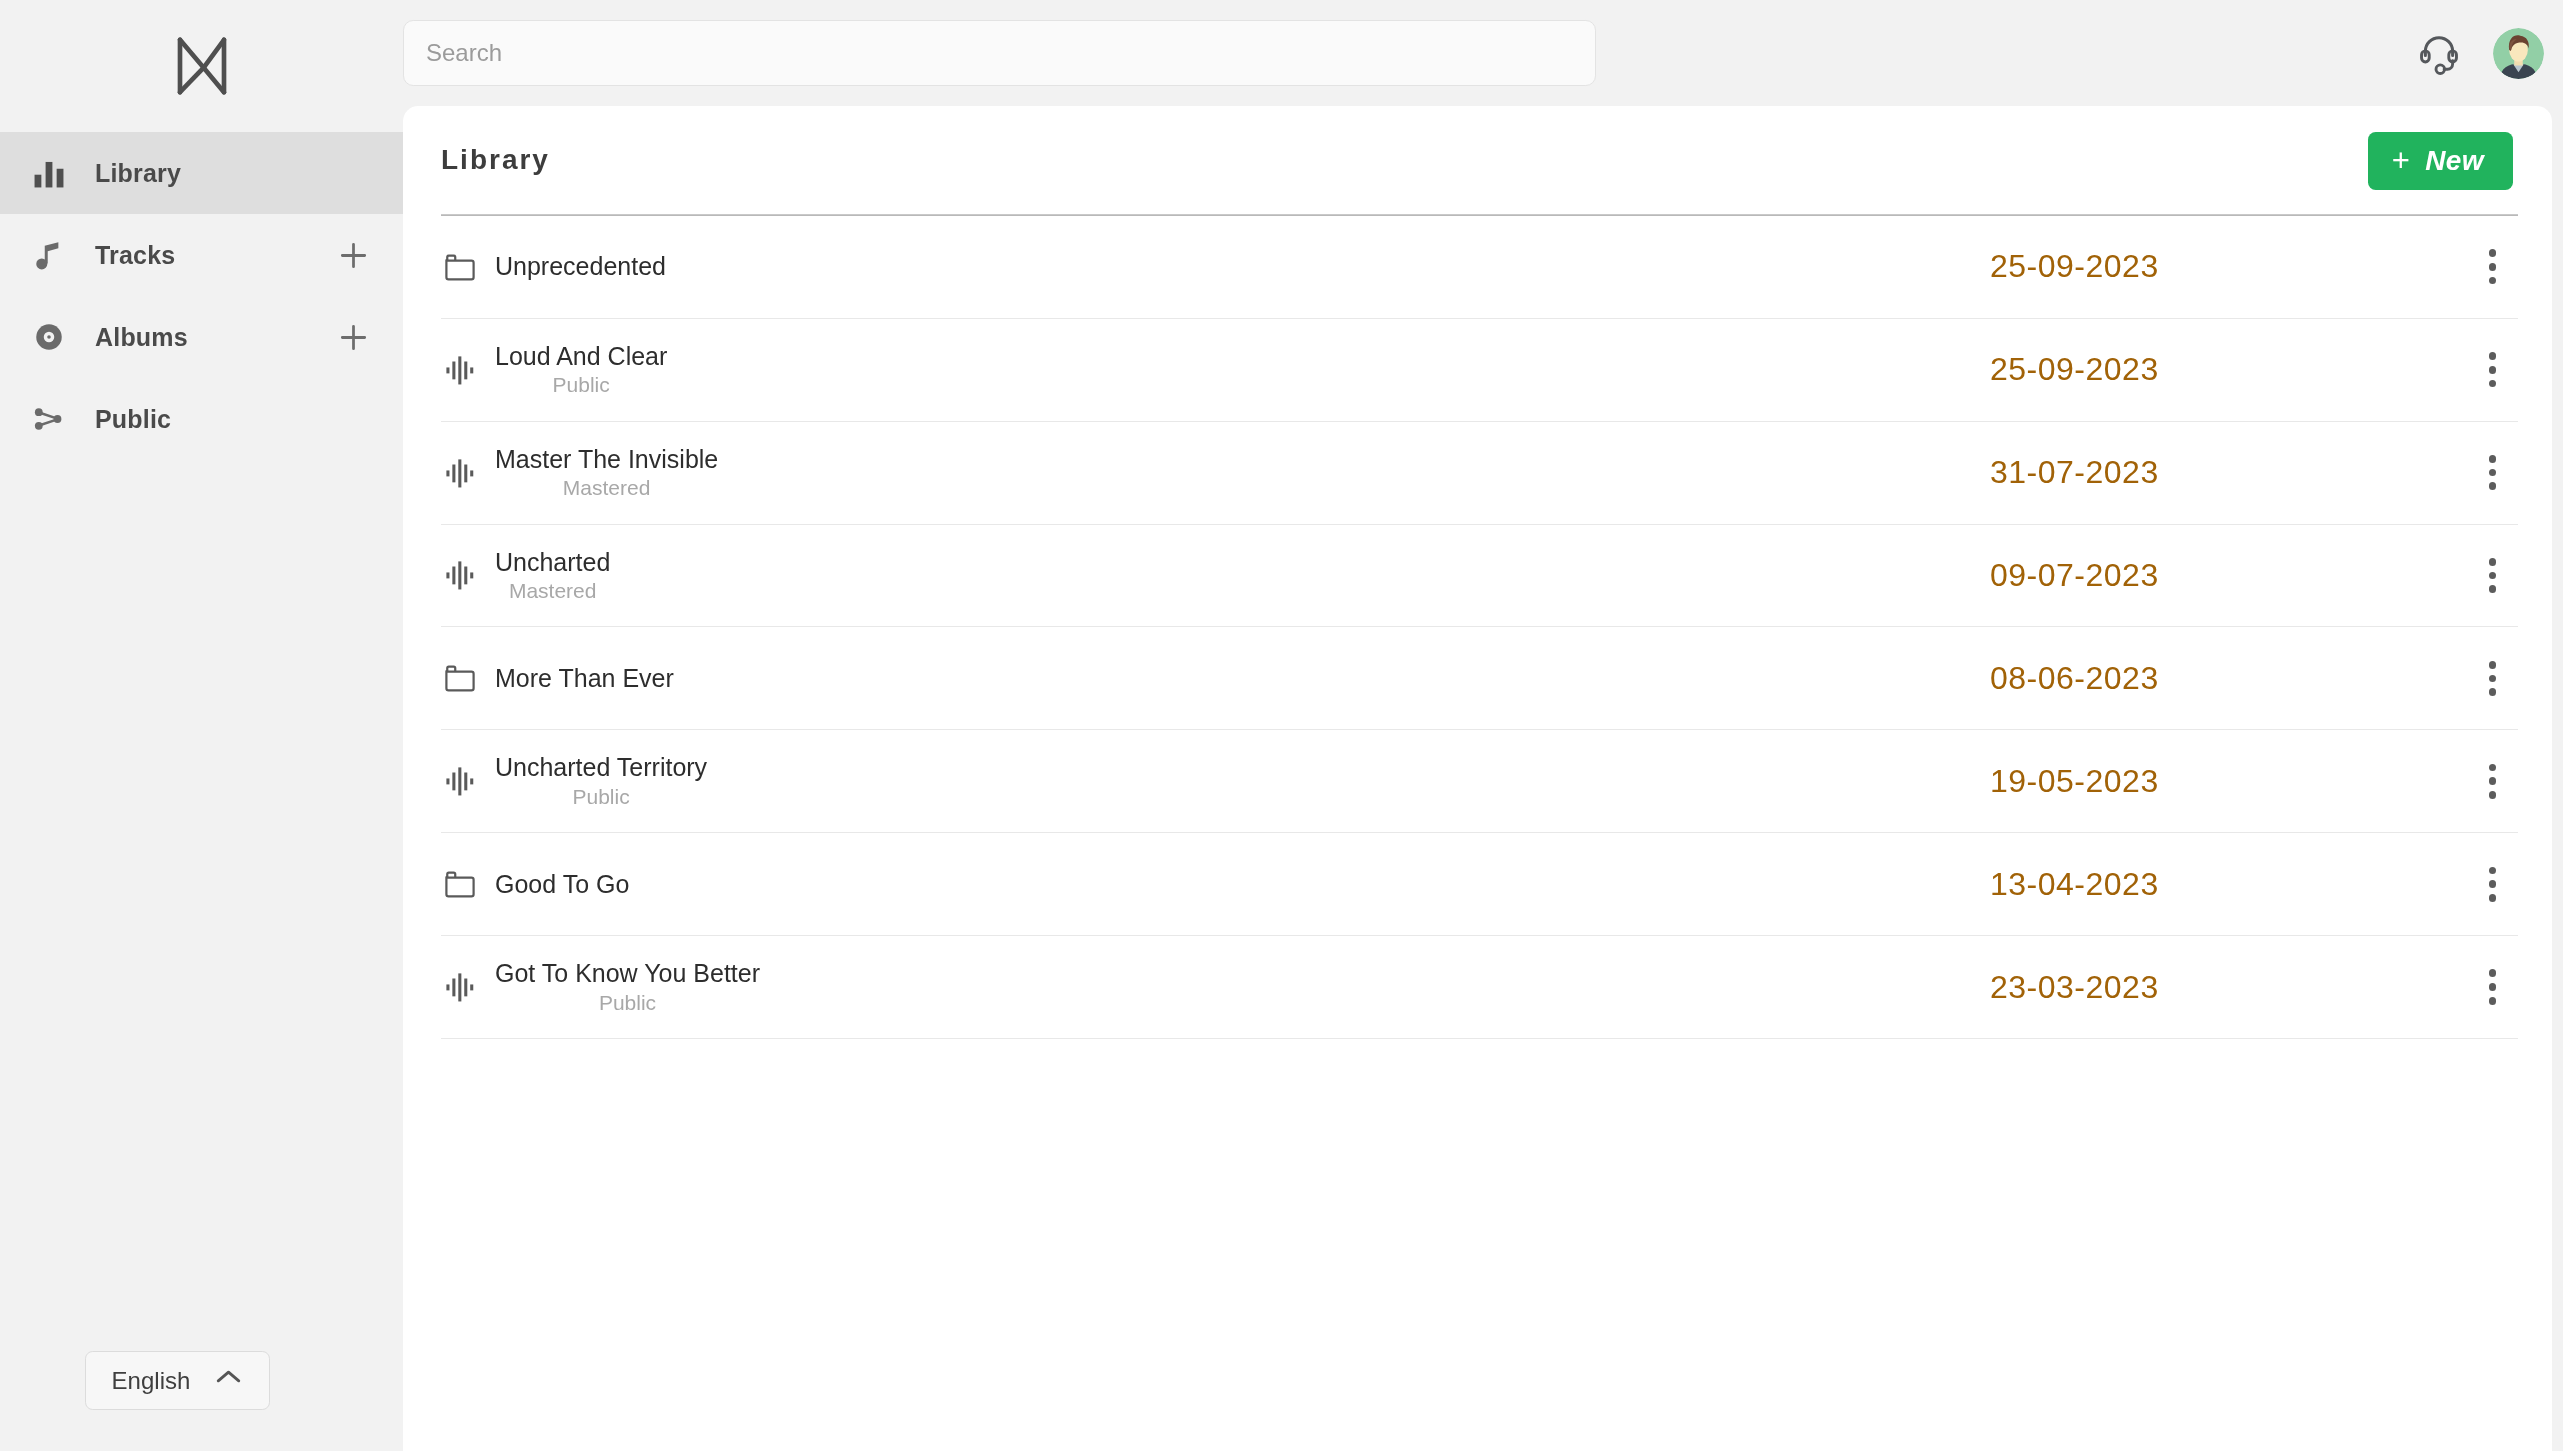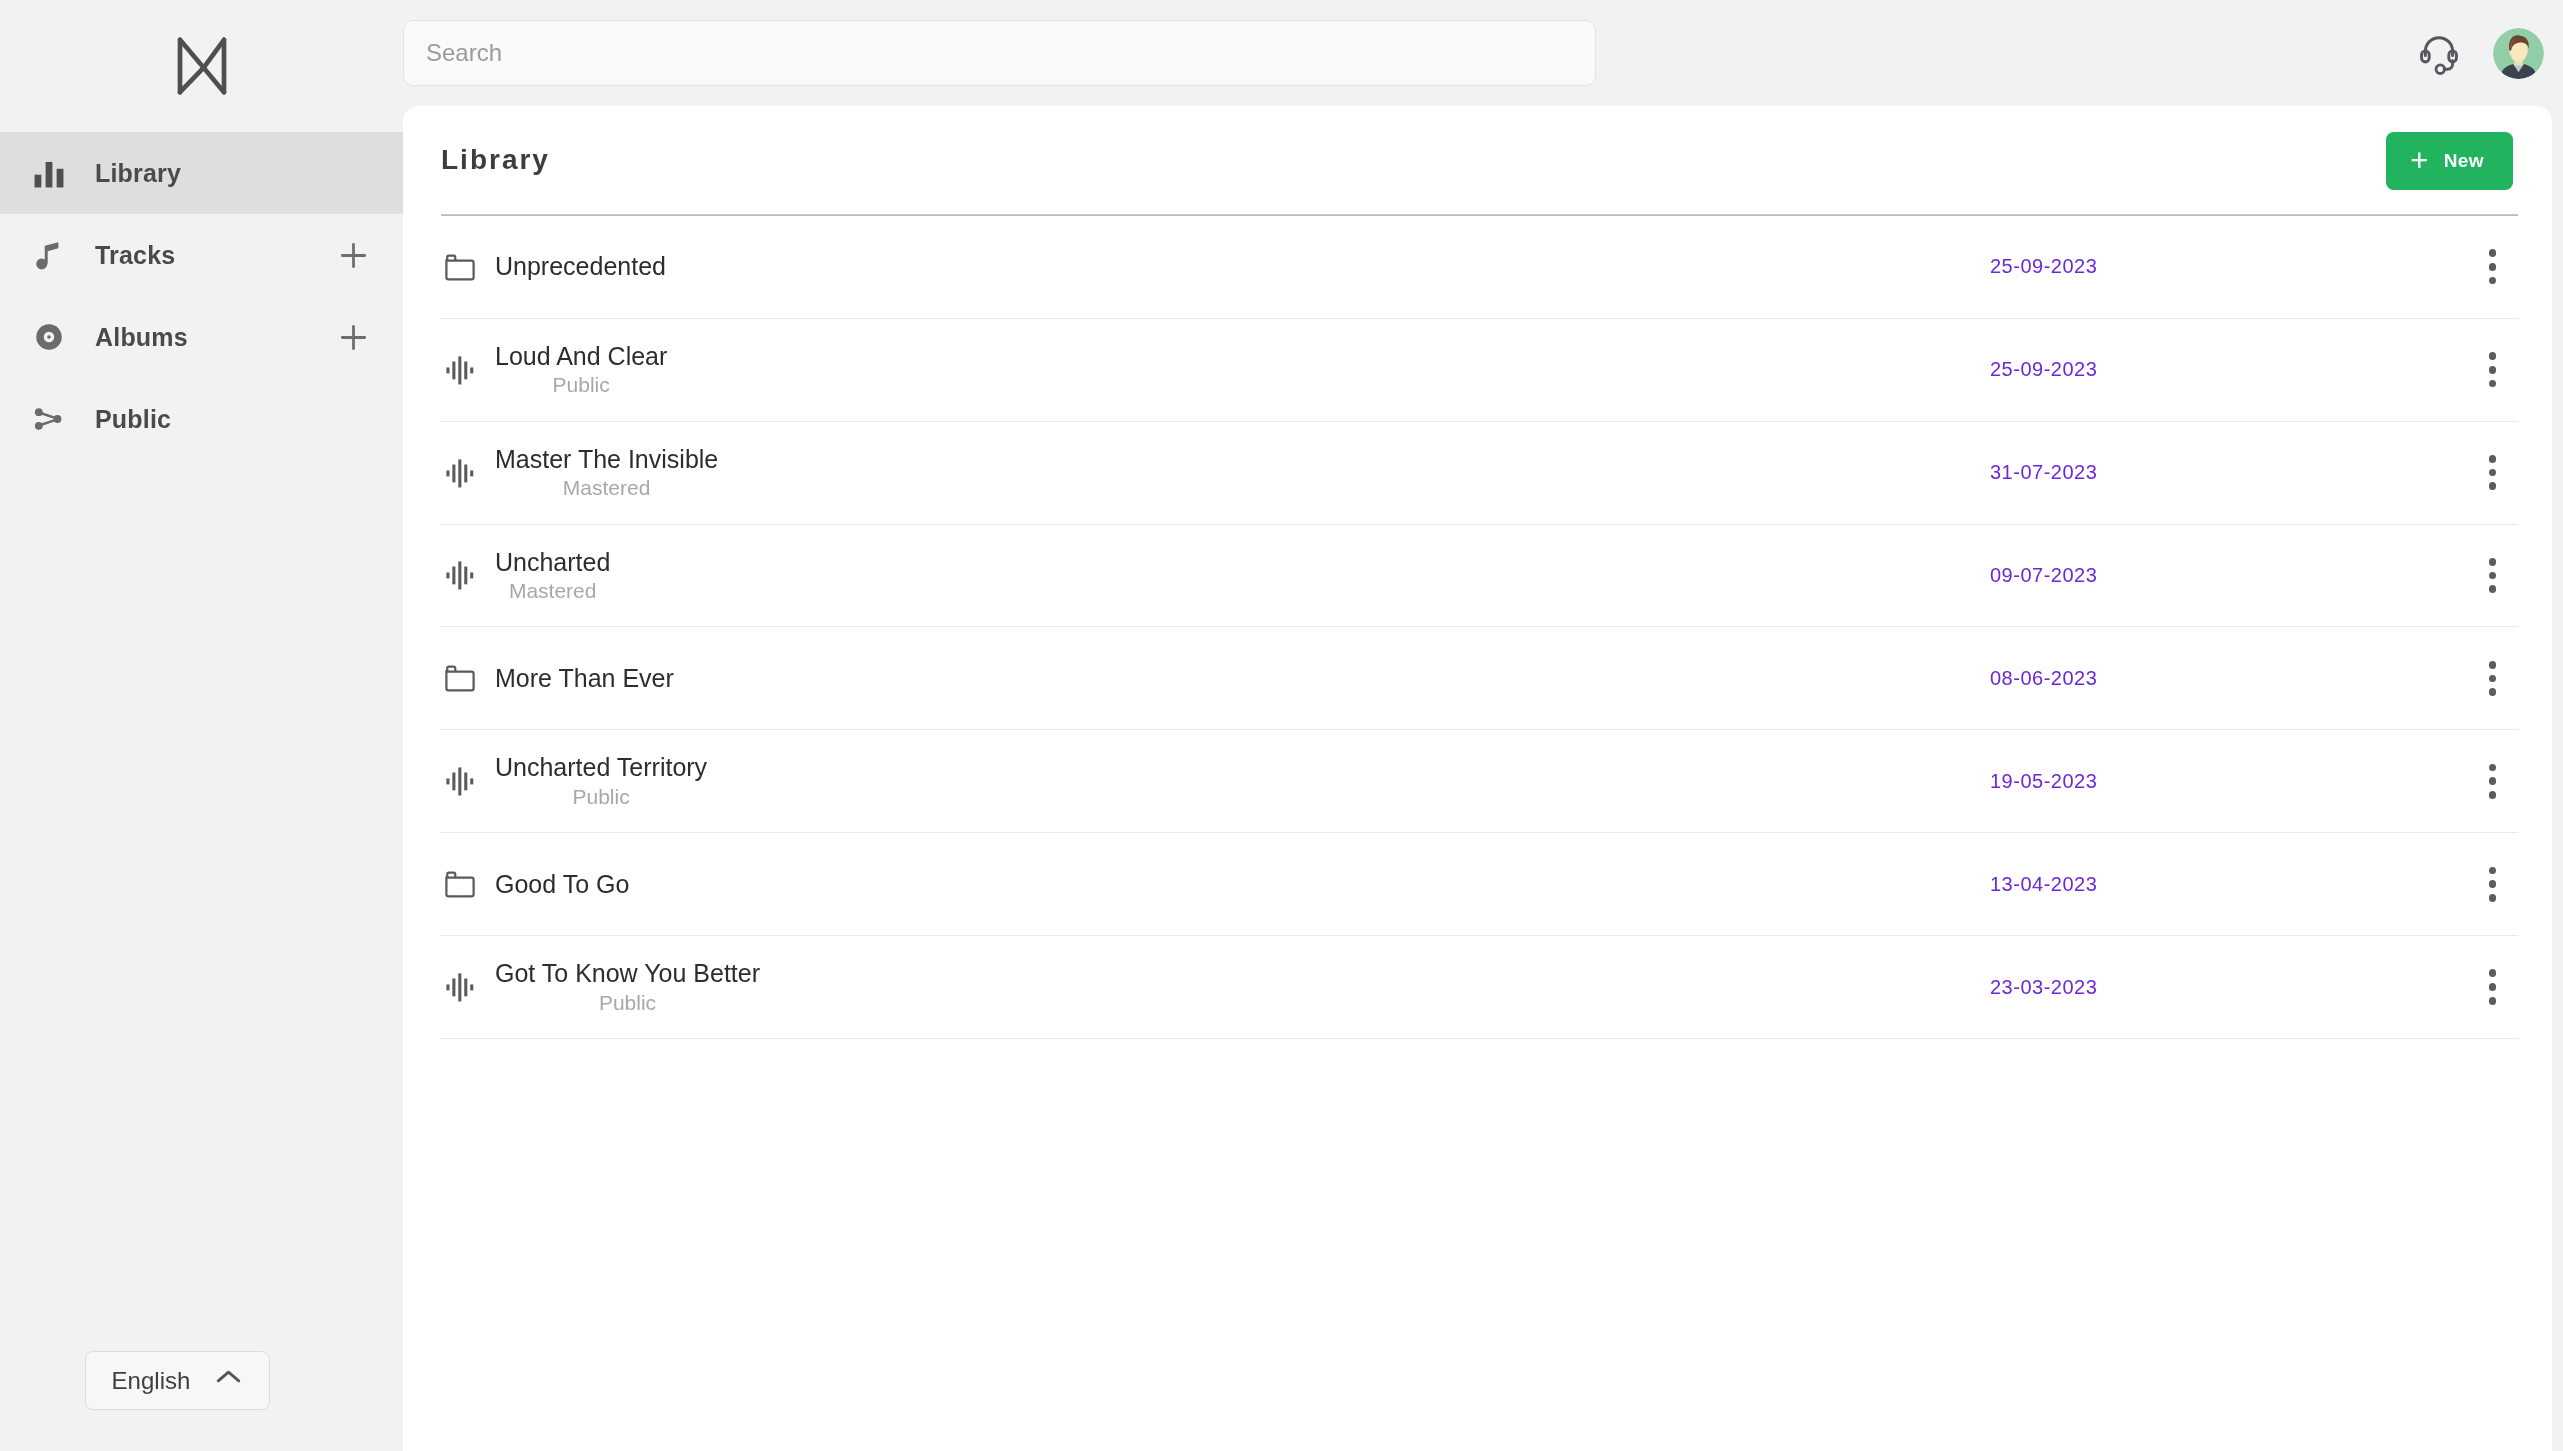--- a/index.html
+++ b/index.html
@@ -178,21 +178,21 @@
     border-radius: 7.7px;
     color: #ffffff;
     display: flex;
     align-items: center;
     gap: 15.3px;
     padding: 0 29px 0 24px;
     cursor: pointer;
     font-family: "Liberation Sans", sans-serif;
   }
   .new-btn .plus { font-size: 31px; line-height: 1; font-weight: 400; }
-  .new-btn .lbl { font-size: 19px; font-weight: bold; letter-spacing: 0.4px; }
+  .new-btn .lbl { font-size: 28px; font-weight: bold; letter-spacing: 0.4px; font-style: italic; }
 
   .divider-strong {
     height: 0.9px;
     background: #c9c9c9;
     margin: 0 34px 0 38px;
   }
 
   
   .table { padding: 0 0 0 0; }
   .thead {
@@ -266,22 +266,22 @@
     color: #2d2d2d;
     line-height: 1.15;
   }
   .row-sub {
     font-size: 21px;
     color: #a8a8a8;
     line-height: 1.15;
   }
   .row-date {
     width: 477px;
-    font-size: 20px;
-    color: #6d28d9;
+    font-size: 32px;
+    color: #a16207;
     letter-spacing: 0.5px;
   }
   .row-menu {
     width: 51px;
     min-width: 51px;
     display: flex;
     flex-direction: column;
     align-items: center;
     justify-content: center;
     gap: 6px;

